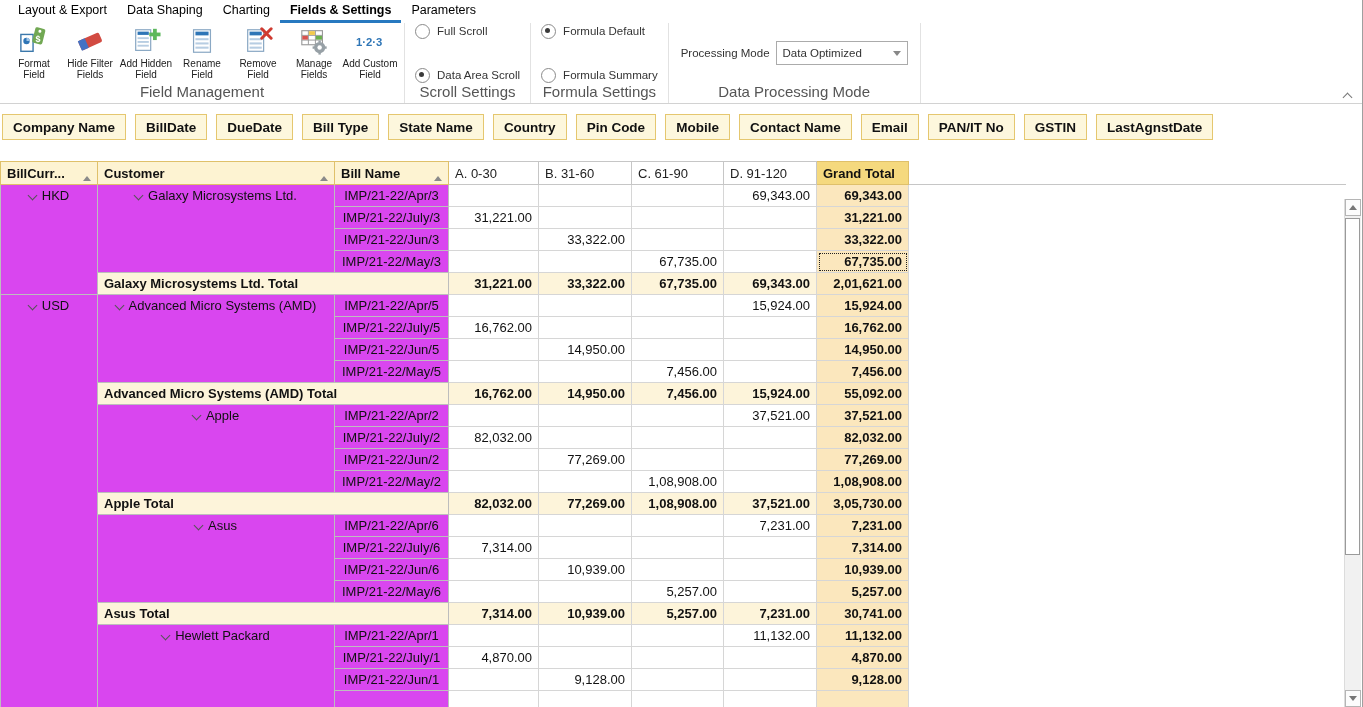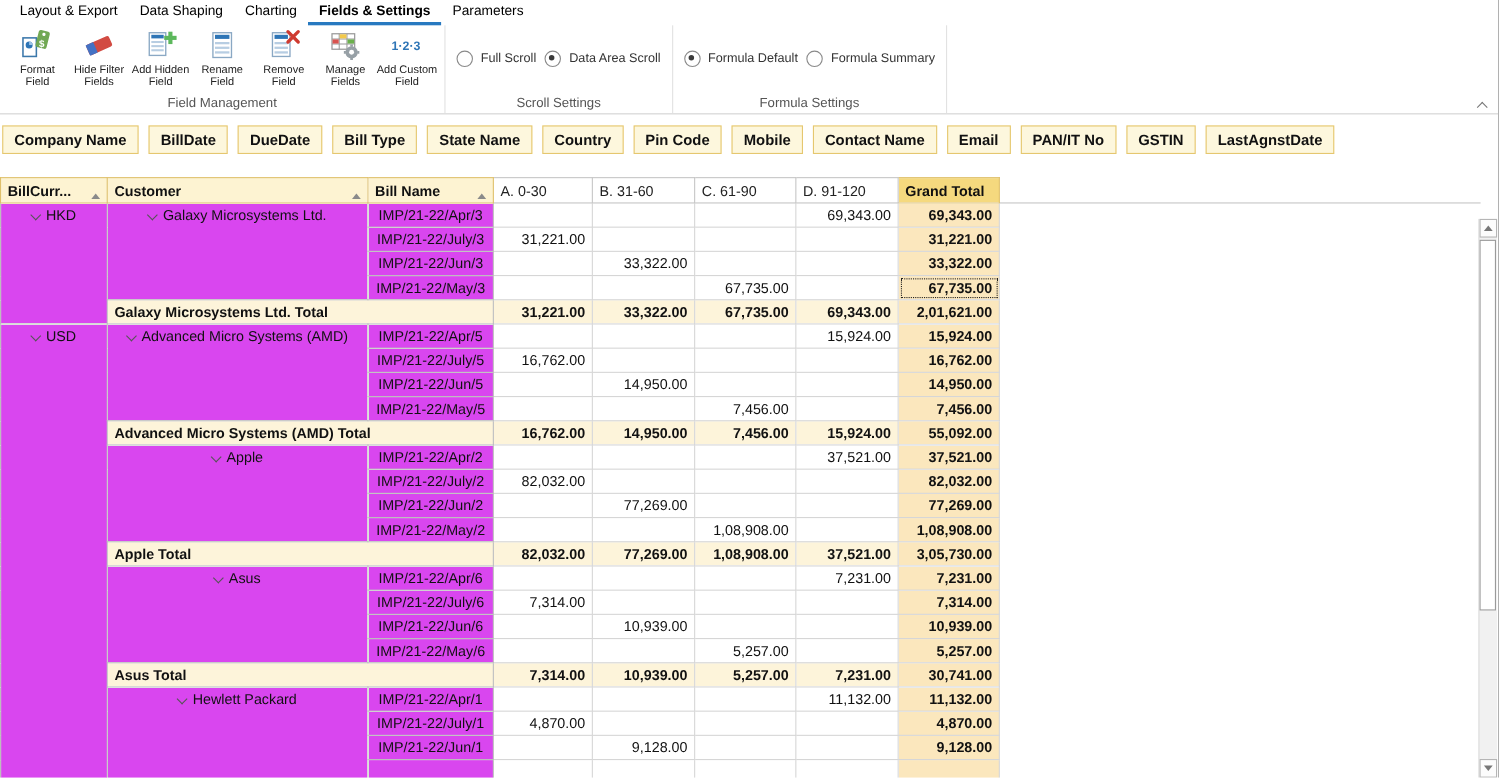--- a/index.html
+++ b/index.html
@@ -7,25 +7,25 @@
        font-family:"Liberation Sans","DejaVu Sans",sans-serif;color:#111;box-sizing:border-box;
        border-right:1px solid #9f9f9f}
   
   .ribbon-tabs{display:flex;align-items:flex-end;height:23px;padding-left:8px}
   .rtab{font-size:12.5px;color:#000000;padding:0 10px;line-height:19px;border-bottom:3px solid transparent;cursor:pointer;white-space:nowrap}
   .rtab.active{border-bottom-color:#2779c0;font-weight:bold}
   
   .ribbon-body{display:flex;height:80px;border-bottom:1px solid #d2d2d2;position:relative}
   .rgroup{display:flex;flex-direction:column;border-right:1px solid #e2e2e2;padding:2px 6px 0}
   .rgroup-content{flex:1;display:flex;align-items:flex-start}
-  .rgroup-caption{font-size:12px;color:#555;text-align:center;padding:0 2px 3px;white-space:nowrap}
+  .rgroup-caption{font-size:15px;color:#555;text-align:center;padding:0 2px 3px;white-space:nowrap}
   .rbtn{width:56px;display:flex;flex-direction:column;align-items:center;cursor:pointer}
   .ricon{width:30px;height:30px;display:block;margin:1px 0 2px}
   .rlbl{font-size:10px;line-height:11px;text-align:center;color:#222}
-  .radio-col{display:flex;flex-direction:row;justify-content:center;gap:8px;height:56px;padding:0 4px}
+  .radio-col{display:flex;flex-direction:column;justify-content:center;gap:29px;height:56px;padding:0 4px}
   .radio-row{display:flex;align-items:center;gap:7px;cursor:pointer;white-space:nowrap}
   .radio{width:13px;height:13px;border:1px solid #8a8a8a;border-radius:50%;position:relative;background:#fff;flex:0 0 auto}
   .radio.sel::after{content:'';position:absolute;left:3px;top:3px;width:5px;height:5px;border-radius:50%;background:#3a3a3a}
   .radio-lbl{font-size:11.5px;color:#333}
   .dpm-row{display:flex;align-items:center;gap:6px;height:56px;padding:0 6px}
   .dpm-label{font-size:11.5px;color:#333;white-space:nowrap}
   .combo{width:118px;height:22px;border:1px solid #ababab;display:flex;align-items:center;
          justify-content:space-between;padding:0 6px;font-size:11.5px;color:#333;cursor:pointer;background:#fff}
   .combo-arrow{width:0;height:0;border-left:4px solid transparent;border-right:4px solid transparent;border-top:5px solid #888}
   .collapse-chev{position:absolute;right:9px;bottom:3px;width:11px;height:9px;cursor:pointer}
@@ -200,20 +200,32 @@
           </div>
           <div class="radio-row">
             <span class="radio"></span>
             <span class="radio-lbl">Formula Summary</span>
           </div>
         </div>
       </div>
       <div class="rgroup-caption">Formula Settings</div>
     </div>
 
+    <div class="rgroup">
+      <div class="rgroup-content">
+        <div class="dpm-row">
+          <span class="dpm-label">Processing Mode</span>
+          <div class="combo">
+            <span>Data Optimized</span>
+            <span class="combo-arrow"></span>
+          </div>
+        </div>
+      </div>
+      <div class="rgroup-caption">Data Processing Mode</div>
+    </div>
 
     <div class="collapse-chev"></div>
   </div>
 
   <div class="filter-row1">
     <div class="ffield">Company Name</div>
     <div class="ffield">BillDate</div>
     <div class="ffield">DueDate</div>
     <div class="ffield">Bill Type</div>
     <div class="ffield">State Name</div>

